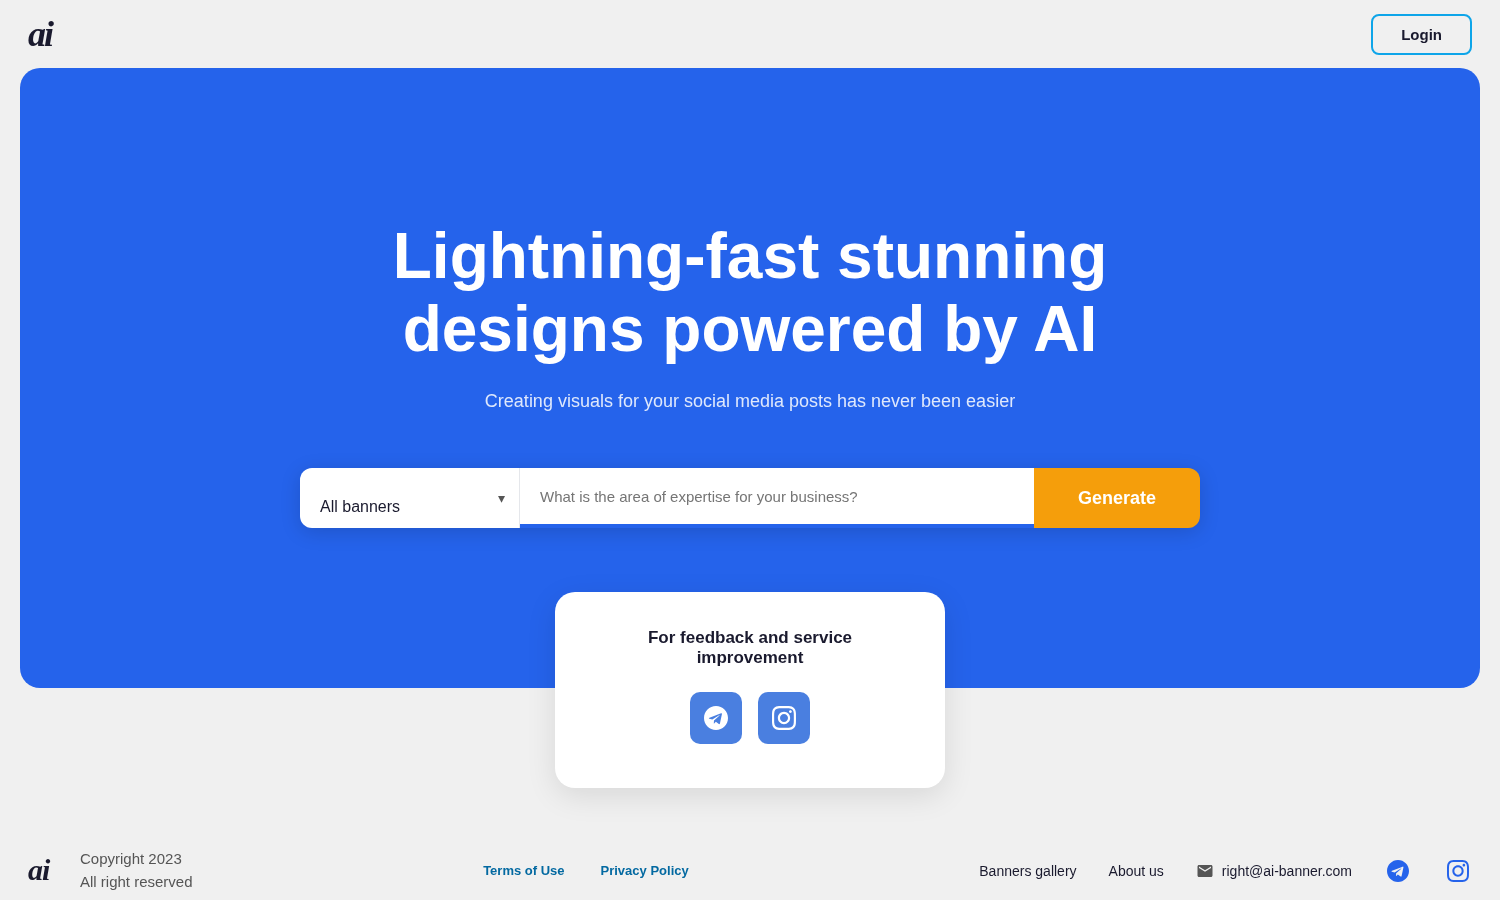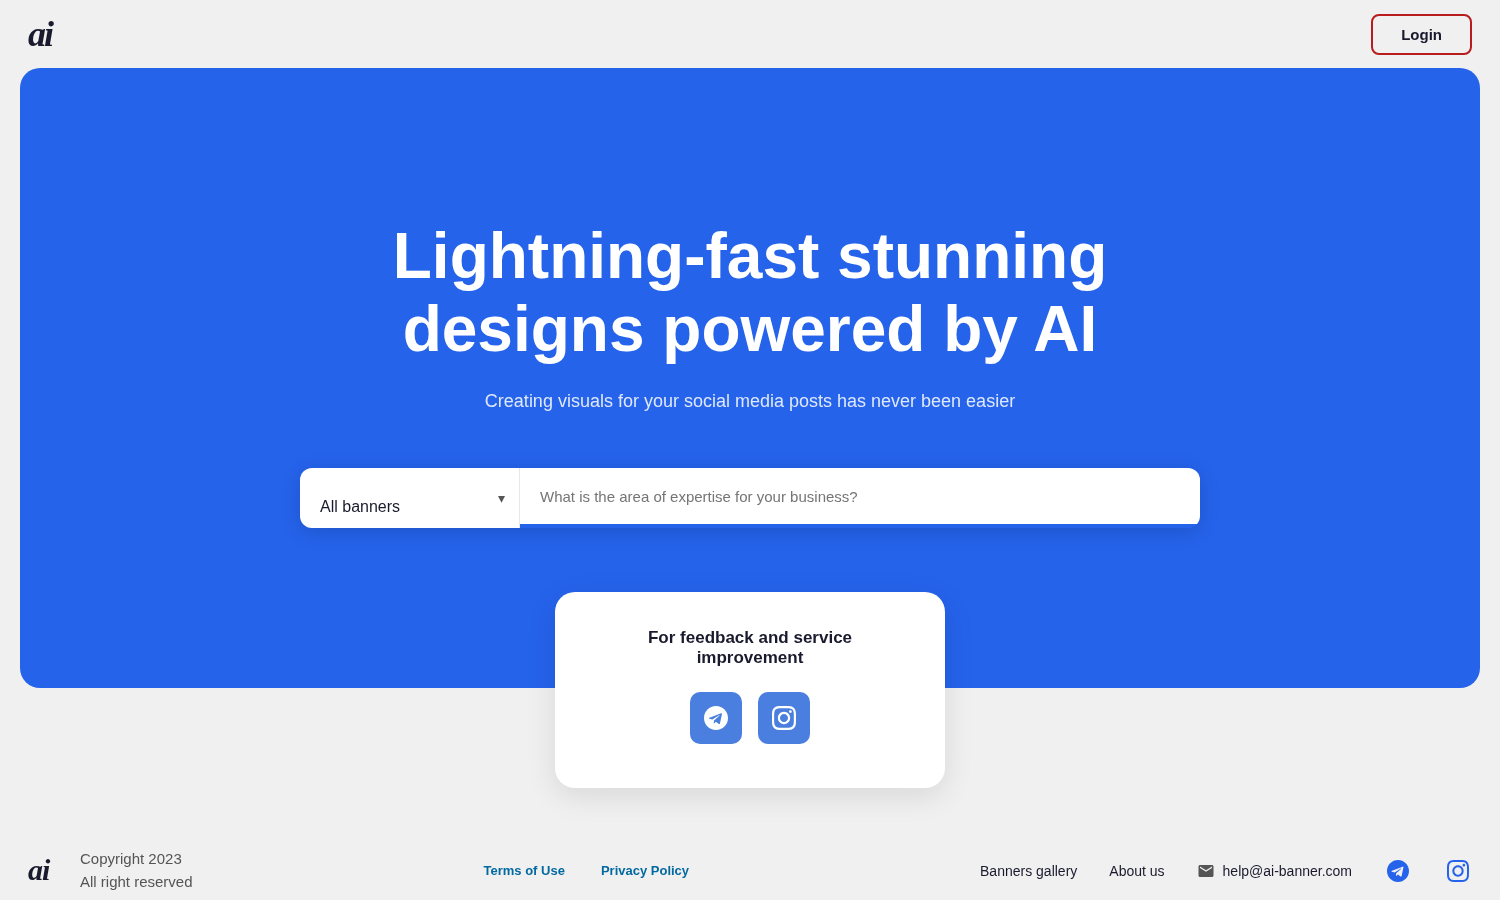--- a/index.html
+++ b/index.html
@@ -33,21 +33,21 @@
       font-size: 28px;
       font-weight: 900;
       color: #1a1a2e;
       font-style: italic;
       letter-spacing: -2px;
       line-height: 1;
     }
 
     .login-btn {
       padding: 10px 28px;
-      border: 2px solid #b91c1c;
+      border: 2px solid #0ea5e9;
       background: transparent;
       border-radius: 8px;
       font-size: 15px;
       font-weight: 600;
       color: #1a1a2e;
       cursor: pointer;
     }
 
     
     .hero {
@@ -283,20 +283,21 @@
 <section class="hero">
   <h1 class="hero-title">Lightning-fast stunning designs powered by AI</h1>
   <p class="hero-subtitle">Creating visuals for your social media posts has never been easier</p>
 
   <div class="search-bar">
     <div class="banner-select-wrapper">
       <select class="banner-select"><option>All banners</option><option>Facebook</option><option>Instagram</option><option>Twitter</option><option>LinkedIn</option></select>
       <span class="select-chevron">▾</span>
     </div>
     <input class="search-input" type="text" placeholder="What is the area of expertise for your business?" style="">
+    <button class="generate-btn">Generate</button>
   </div>
 
   <div class="feedback-card">
     <p class="feedback-title">For feedback and service improvement</p>
     <div class="social-icons">
       <button class="social-icon-btn" title="Telegram">
 
         <svg viewBox="0 0 24 24">
           <path d="M12 0C5.373 0 0 5.373 0 12s5.373 12 12 12 12-5.373 12-12S18.627 0 12 0zm5.894 8.221-1.97 9.28c-.145.658-.537.818-1.084.508l-3-2.21-1.447 1.394c-.16.16-.295.295-.605.295l.213-3.053 5.56-5.023c.242-.213-.054-.333-.373-.12l-6.871 4.326-2.962-.924c-.643-.204-.657-.643.136-.953l11.57-4.461c.537-.194 1.006.131.833.941z"></path>
         </svg>
@@ -329,21 +330,21 @@
     <a class="footer-link">Privacy Policy</a>
   </div>
 
   <div class="footer-right">
     <a class="footer-nav-link">Banners gallery</a>
     <a class="footer-nav-link">About us</a>
     <div class="footer-email">
       <svg class="email-icon-svg" viewBox="0 0 24 24">
         <path d="M20 4H4c-1.1 0-2 .9-2 2v12c0 1.1.9 2 2 2h16c1.1 0 2-.9 2-2V6c0-1.1-.9-2-2-2zm0 4l-8 5-8-5V6l8 5 8-5v2z"></path>
       </svg>
-      <span>help@ai-banner.com</span>
+      <span>right@ai-banner.com</span>
     </div>
     <div class="footer-social-icon" title="Telegram">
       <svg viewBox="0 0 24 24">
         <path d="M12 0C5.373 0 0 5.373 0 12s5.373 12 12 12 12-5.373 12-12S18.627 0 12 0zm5.894 8.221-1.97 9.28c-.145.658-.537.818-1.084.508l-3-2.21-1.447 1.394c-.16.16-.295.295-.605.295l.213-3.053 5.56-5.023c.242-.213-.054-.333-.373-.12l-6.871 4.326-2.962-.924c-.643-.204-.657-.643.136-.953l11.57-4.461c.537-.194 1.006.131.833.941z"></path>
       </svg>
     </div>
     <div class="footer-social-icon" title="Instagram">
       <svg viewBox="0 0 24 24">
         <path d="M12 2.163c3.204 0 3.584.012 4.85.07 3.252.148 4.771 1.691 4.919 4.919.058 1.265.069 1.645.069 4.849 0 3.205-.012 3.584-.069 4.849-.149 3.225-1.664 4.771-4.919 4.919-1.266.058-1.644.07-4.85.07-3.204 0-3.584-.012-4.849-.07-3.26-.149-4.771-1.699-4.919-4.92-.058-1.265-.07-1.644-.07-4.849 0-3.204.013-3.583.07-4.849.149-3.227 1.664-4.771 4.919-4.919 1.266-.057 1.645-.069 4.849-.069zm0-2.163c-3.259 0-3.667.014-4.947.072-4.358.2-6.78 2.618-6.98 6.98-.059 1.281-.073 1.689-.073 4.948 0 3.259.014 3.668.072 4.948.2 4.358 2.618 6.78 6.98 6.98 1.281.058 1.689.072 4.948.072 3.259 0 3.668-.014 4.948-.072 4.354-.2 6.782-2.618 6.979-6.98.059-1.28.073-1.689.073-4.948 0-3.259-.014-3.667-.072-4.947-.196-4.354-2.617-6.78-6.979-6.98-1.281-.059-1.69-.073-4.949-.073zm0 5.838c-3.403 0-6.162 2.759-6.162 6.162S8.597 18.163 12 18.163s6.162-2.759 6.162-6.162S15.403 5.838 12 5.838zm0 10.162c-2.209 0-4-1.79-4-4 0-2.209 1.791-4 4-4s4 1.791 4 4c0 2.21-1.791 4-4 4zm6.406-11.845c-.796 0-1.441.645-1.441 1.44s.645 1.44 1.441 1.44c.795 0 1.439-.645 1.439-1.44s-.644-1.44-1.439-1.44z"></path>
       </svg>

